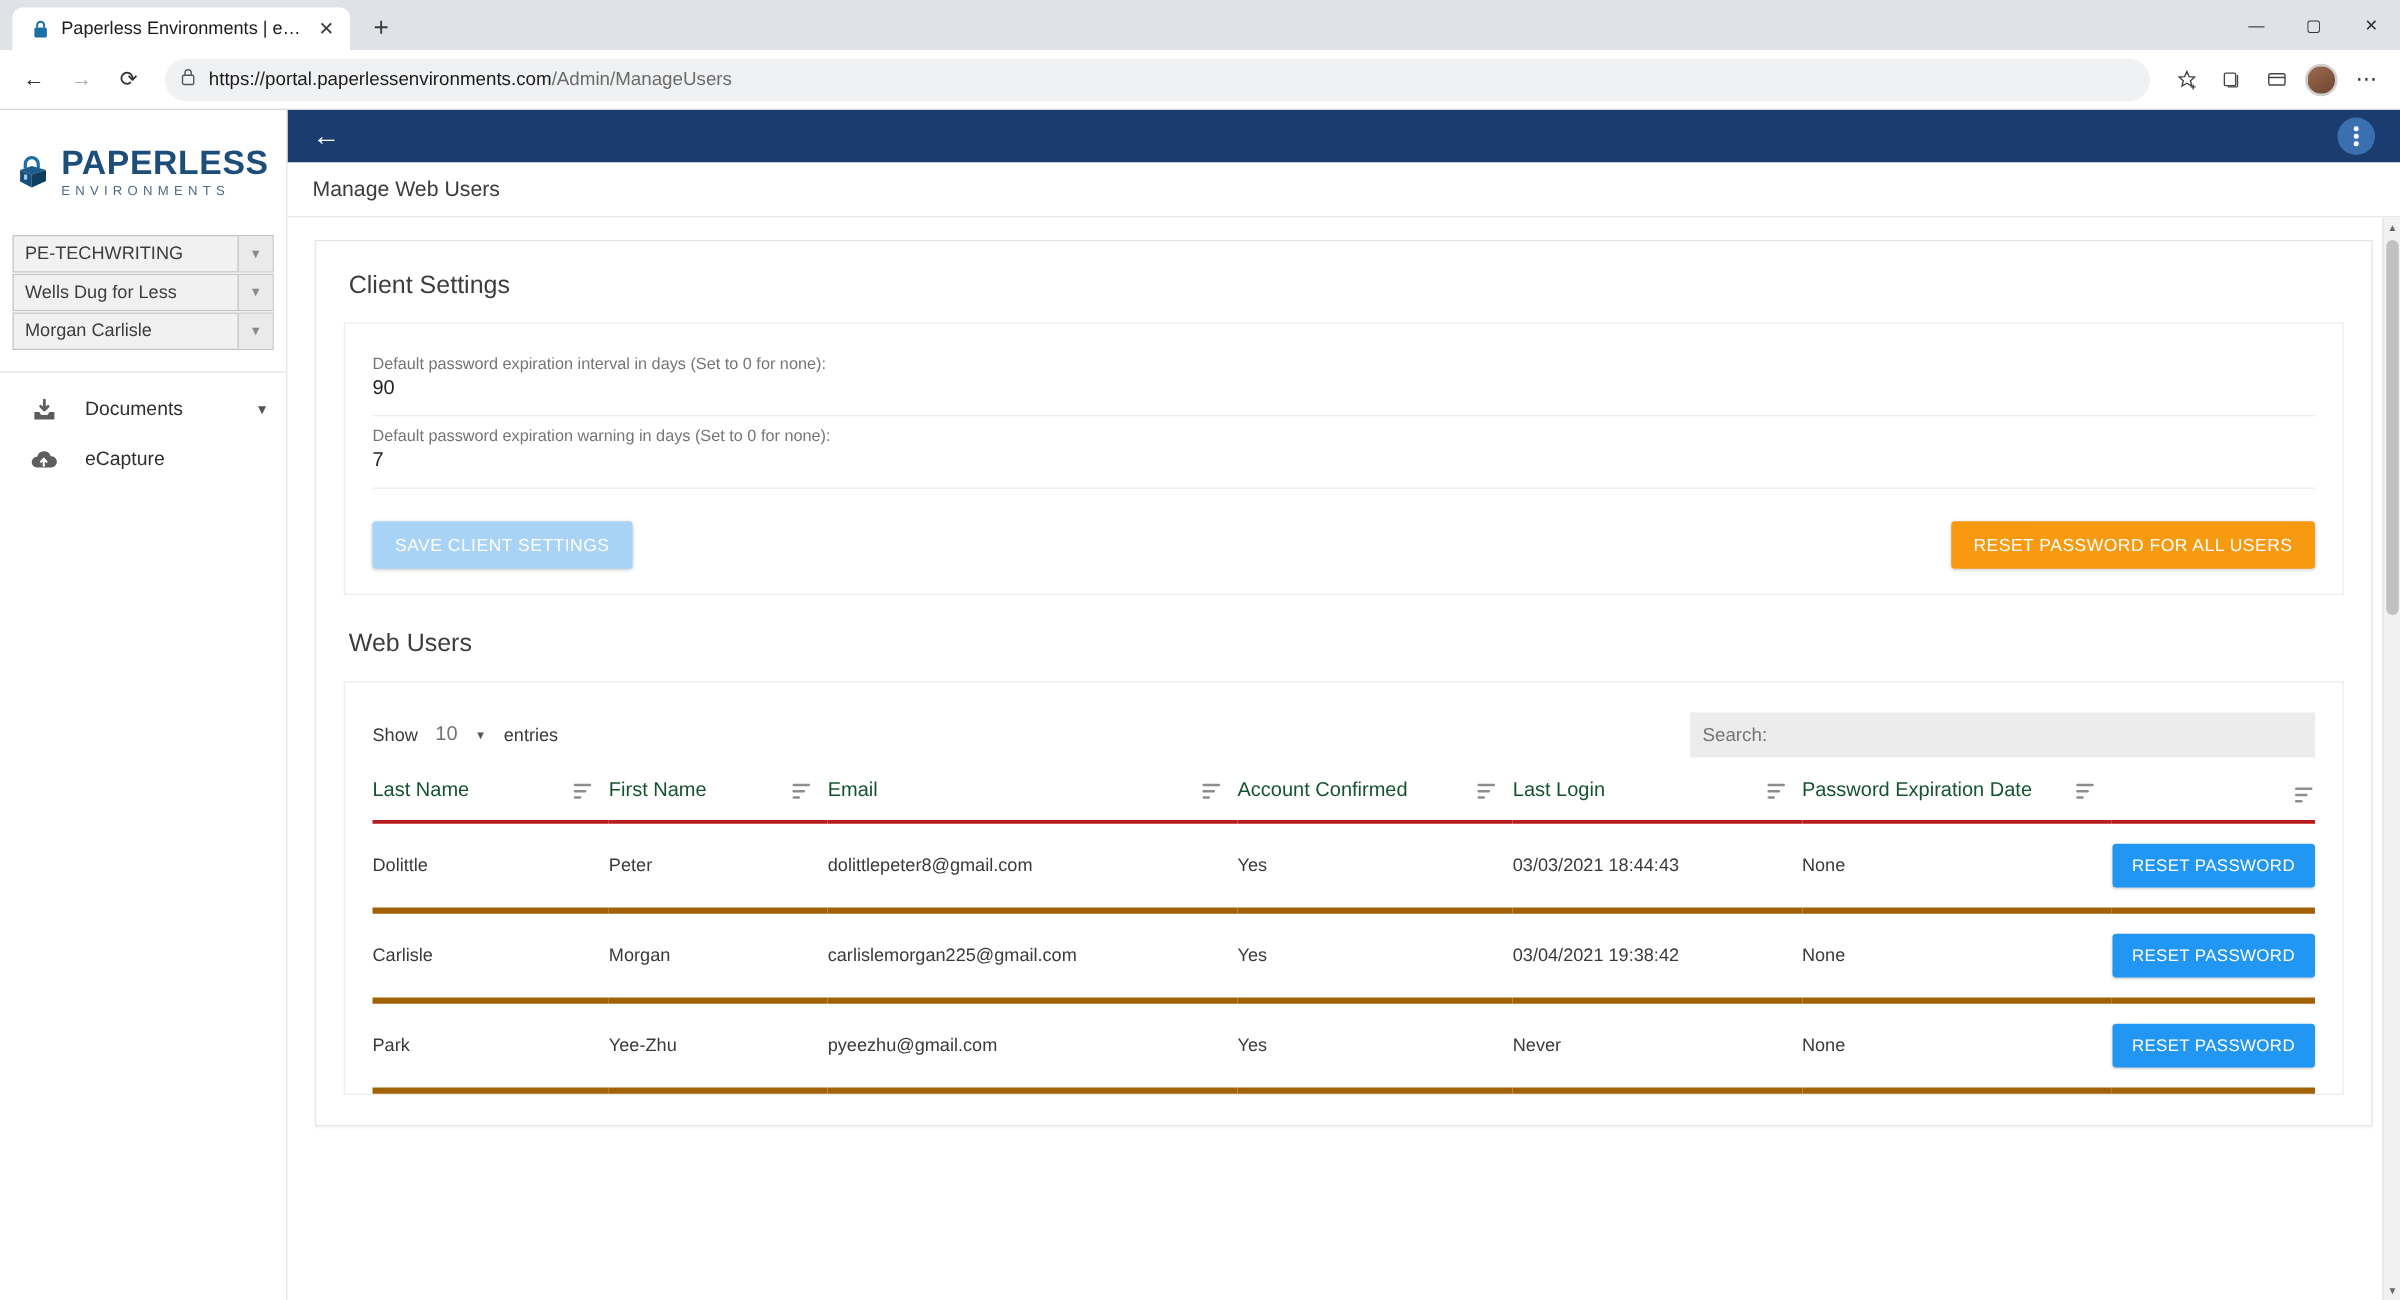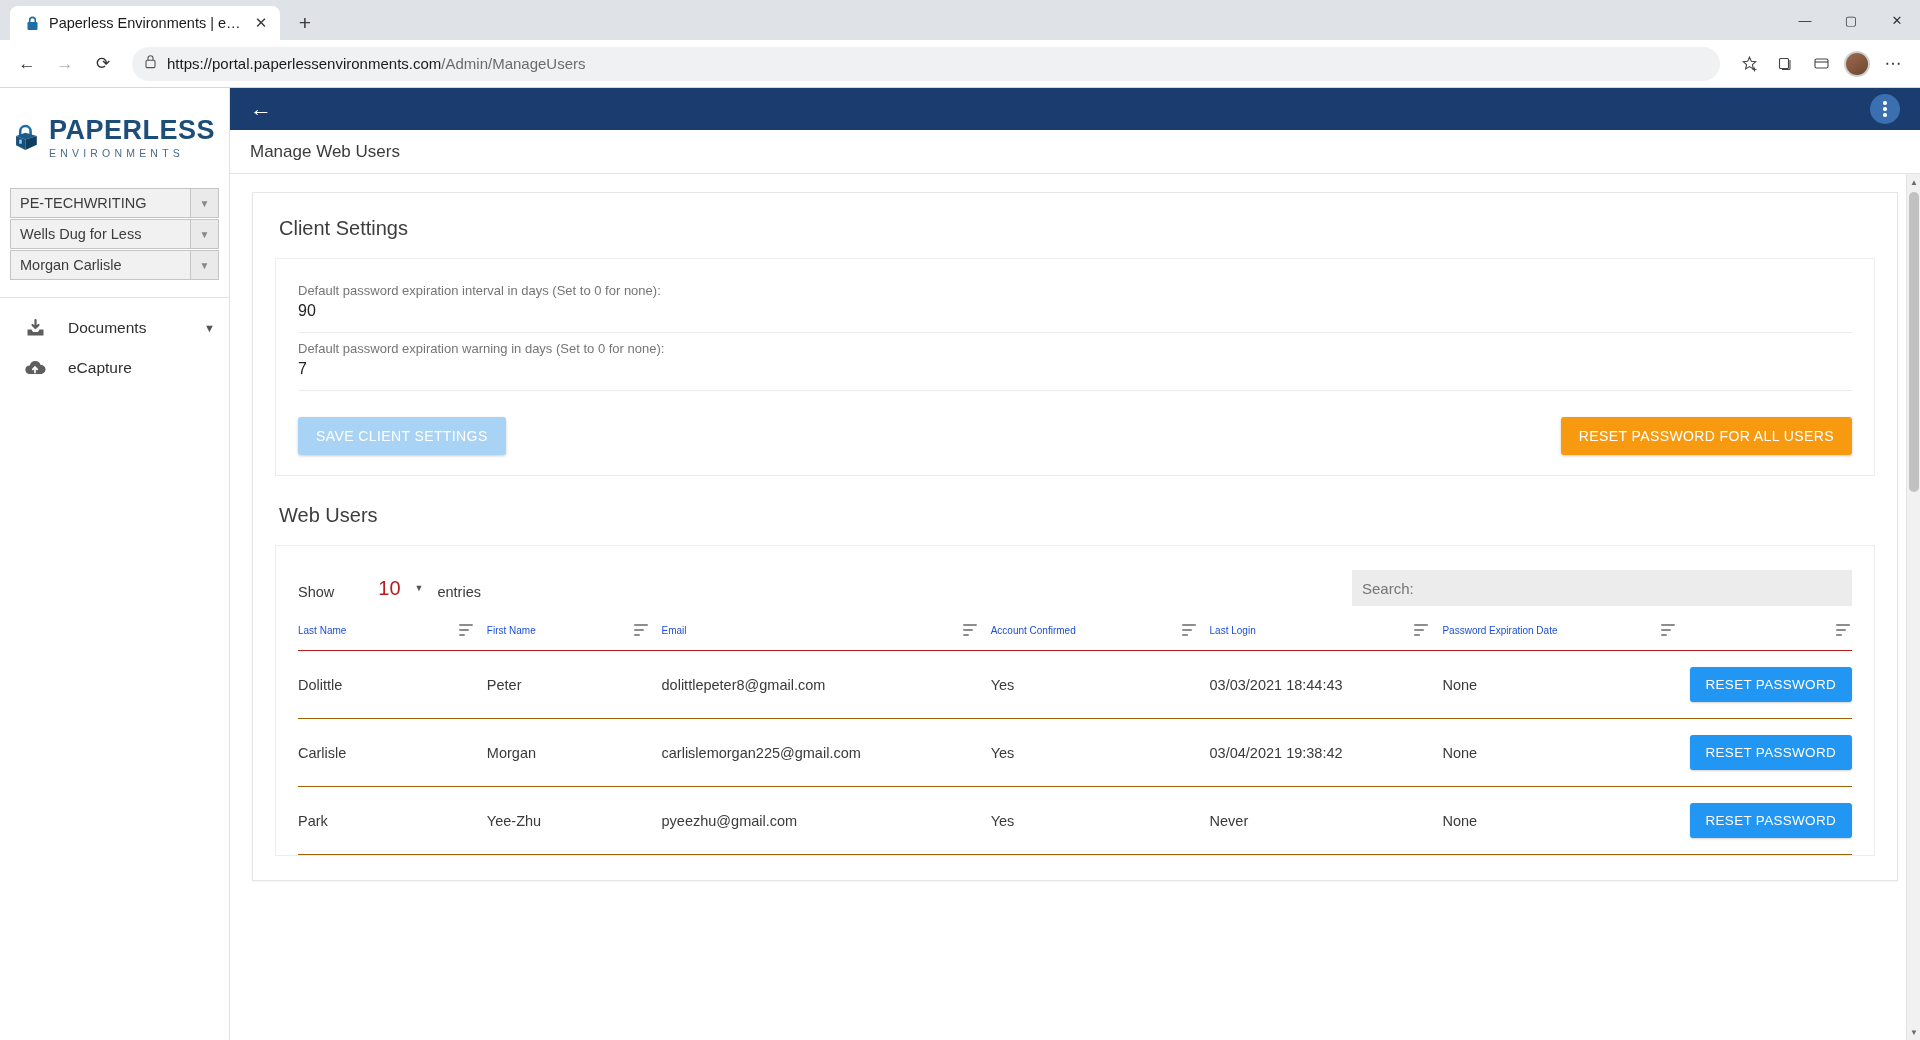--- a/index.html
+++ b/index.html
@@ -114,38 +114,38 @@
   .btnrow { display: flex; align-items: center; justify-content: space-between; margin-top: 26px; }
   .btn { border: none; border-radius: 3px; color: #fff; font-size: 14px; letter-spacing: .4px;
          padding: 11px 18px; font-family: inherit; box-shadow: 0 1px 3px rgba(0,0,0,.2); }
   .btn-save { background: #a9d3f5; }
   .btn-reset-all { background: #f79a10; }
 
   .table-wrap { margin-top: 10px; }
   .tbl-top { display: flex; align-items: center; justify-content: space-between; padding: 10px 0 18px 0; }
   .show-entries { display: flex; align-items: flex-end; gap: 14px; font-size: 14.5px; color: #3a3a3a; }
   .mini-select { display: flex; align-items: center; gap: 14px; }
-  .mini-select .val { font-size: 20px; color: #b91c1c; margin-left: 30px; }
+  .mini-select .val { font-size: 16px; color: #737373; }
   .mini-select .car { font-size: 9px; color: #555; }
   .search-box { width: 500px; height: 36px; background: #ececec; border: none;
                 font-size: 15px; color: #6d6d6d; padding: 0 10px; font-family: inherit; }
 
   table { width: 100%; border-collapse: collapse; }
-  thead th { text-align: left; font-weight: normal; font-size: 10px; color: #1d4ed8;
-             padding: 0 0 14px 0; border-bottom: 1px solid #b91c1c; vertical-align: bottom; }
+  thead th { text-align: left; font-weight: normal; font-size: 16px; color: #14532d;
+             padding: 0 0 14px 0; border-bottom: 3px solid #b91c1c; vertical-align: bottom; }
   .th-inner { display: flex; align-items: center; }
   .th-inner .lbl { flex: 1; }
   .sorticon { width: 16px; height: 12px; display: inline-flex; flex-direction: column;
               justify-content: space-between; margin-right: 12px; flex: 0 0 16px; }
   .sorticon i { display: block; height: 1.7px; background: #8d8d8d; border-radius: 1px; }
   .sorticon i:nth-child(1) { width: 14px; }
   .sorticon i:nth-child(2) { width: 10px; }
   .sorticon i:nth-child(3) { width: 6px; }
 
-  tbody td { font-size: 14.5px; color: #3a3a3a; padding: 16px 0; border-bottom: 1px solid #a16207; }
+  tbody td { font-size: 14.5px; color: #3a3a3a; padding: 16px 0; border-bottom: 5px solid #a16207; }
   .btn-reset-row { background: #2196f3; color: #fff; border: none; border-radius: 3px;
                    font-size: 13.5px; letter-spacing: .3px; padding: 10px 16px;
                    font-family: inherit; box-shadow: 0 1px 2px rgba(0,0,0,.18); white-space: nowrap; }
 
   .scrollbar { position: absolute; right: 0; top: 86px; bottom: 0; width: 14px;
                background: #f1f1f1; border-left: 1px solid #e3e3e3; }
   .scrollbar .thumb { position: absolute; top: 18px; left: 2px; width: 10px; height: 300px;
                       background: #c1c1c1; border-radius: 5px; }
   .scrollbar .arrow { position: absolute; left: 0; width: 14px; height: 16px; display: flex;
                       align-items: center; justify-content: center; font-size: 8px; color: #6a6a6a; }

